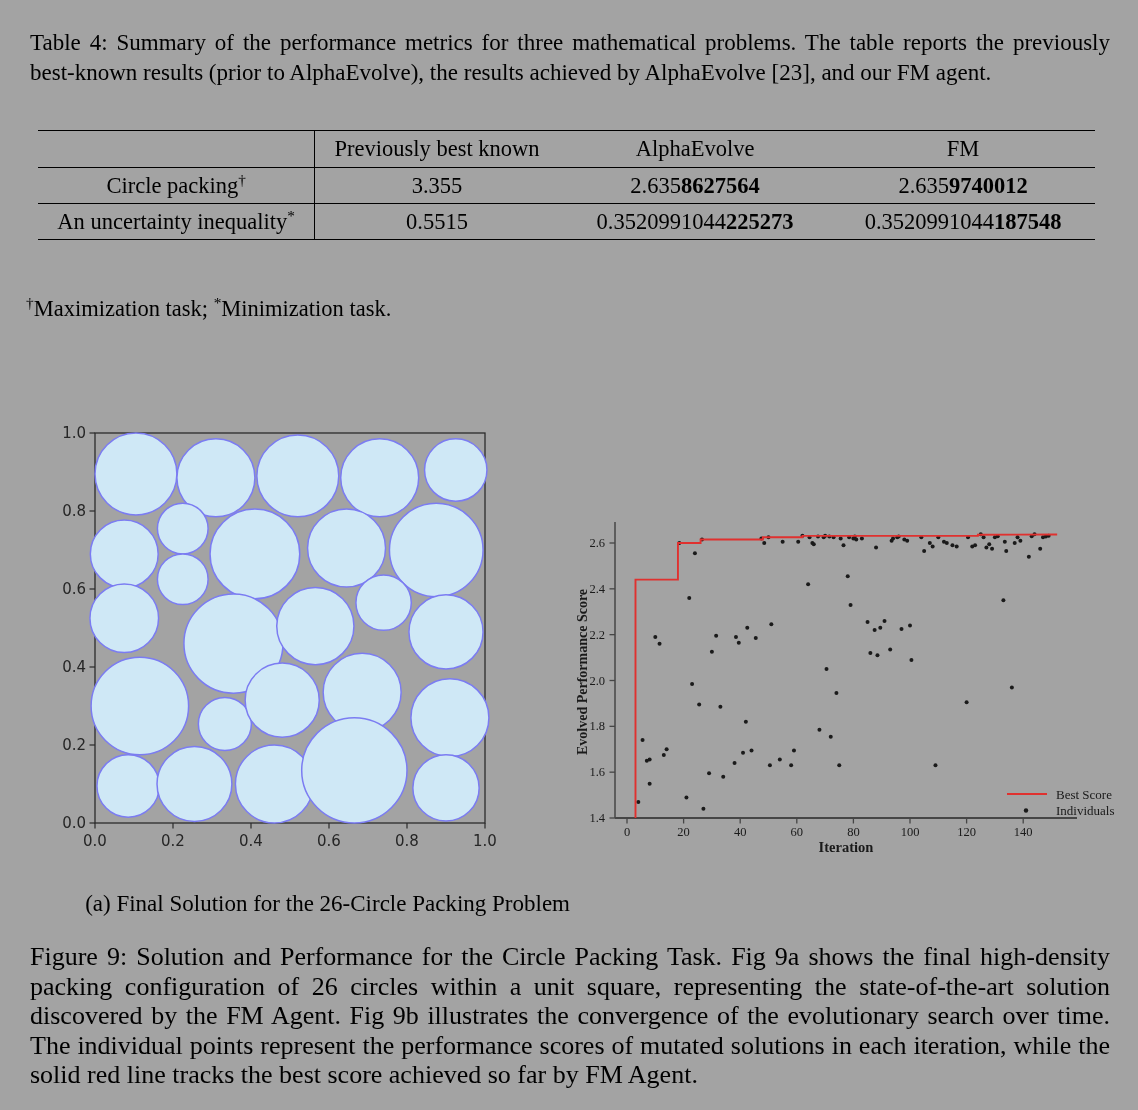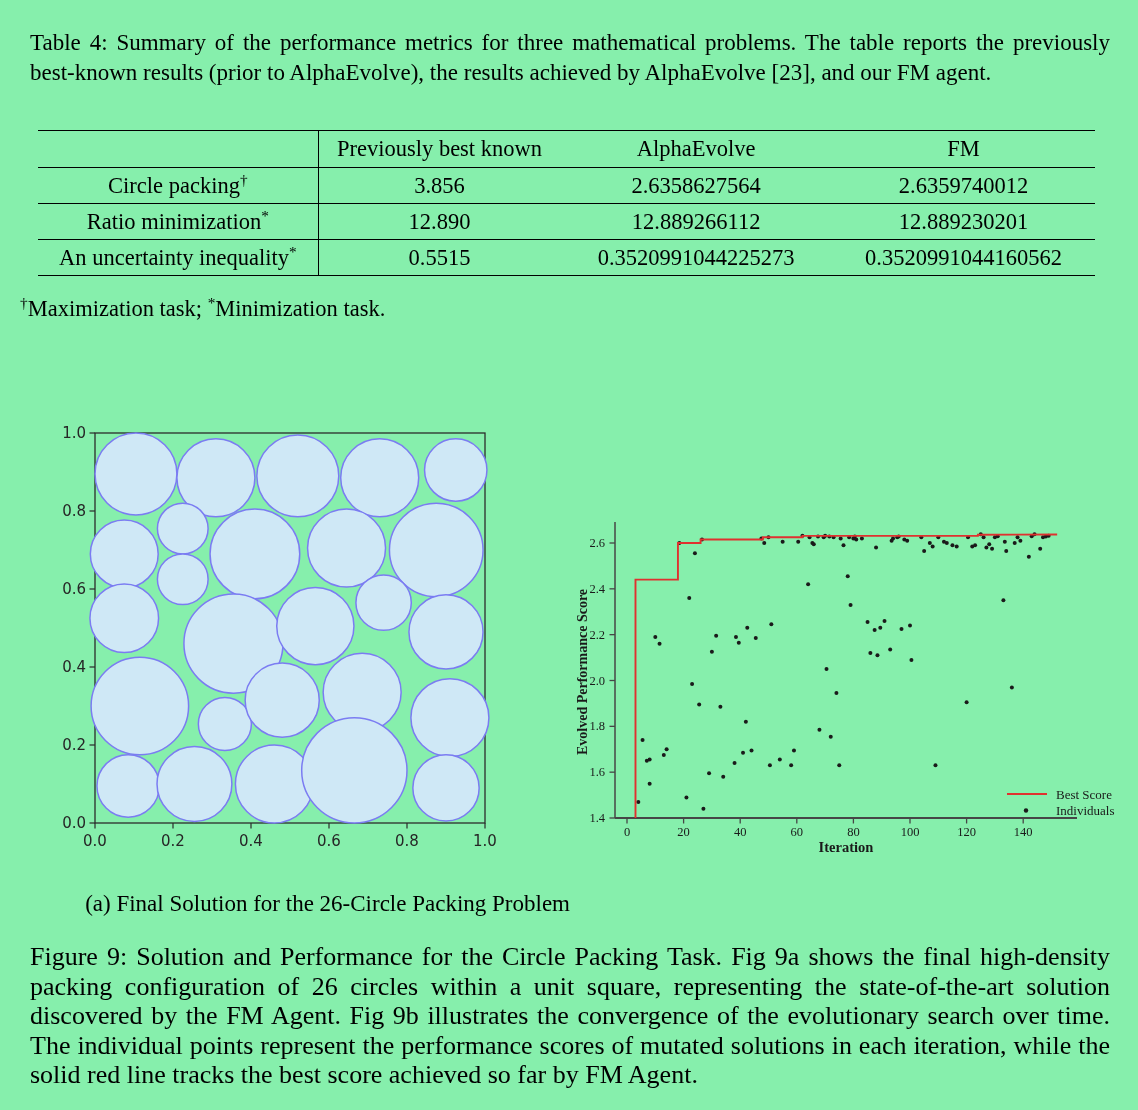--- a/index.html
+++ b/index.html
@@ -1,22 +1,22 @@
 <!DOCTYPE html>
 <html><head>
 <meta charset="utf-8">
 <style>
   html,body { margin:0; padding:0; background:#ffffff; }
   #page {
-    position:relative; width:1138px; height:1110px; background:#86efac;
+    position:relative; width:1138px; height:1110px; background:#a3a3a3;
     font-family:"Liberation Serif", serif; color:#000;
   }
   .abs { position:absolute; }
   .caption-top { left:30px; top:28px; width:1080px; font-size:23px; line-height:30px; text-align:justify; }
-  .footnote { left:20px; top:296px; font-size:22.5px; }
+  .footnote { left:26px; top:296px; font-size:22.5px; }
   sup { font-size:68%; vertical-align:super; line-height:0; }
   table.results {
     position:absolute; left:38px; top:130px; width:1057px;
     border-collapse:collapse; font-size:22.5px;
     border-top:1.6px solid #000; border-bottom:1.6px solid #000;
   }
   table.results th, table.results td {
     font-weight:normal; text-align:center; padding:0 12px;
   }
   table.results thead th { height:36px; border-bottom:1.4px solid #000; }
@@ -24,56 +24,50 @@
   table.results tbody tr:not(:last-child) td { border-bottom:1.3px solid #000; }
   table.results .c0 { width:292px; border-right:1.3px solid #000; }
   table.results .c1 { width:252px; }
   table.results .c2 { width:262px; }
   table.results .c3 { width:251px; }
   .fig-a-plot { left:55px; top:413px; width:480px; height:445px; }
   .fig-b-plot { left:570px; top:500px; width:560px; height:360px; }
   .fig-a-caption { left:30px; top:891px; width:540px; font-size:23px;text-align:right; }
   .fig-b-caption { left:575px; top:861px; width:533px; font-size:23px; line-height:30px; text-align:justify; }
   .figure-caption { left:30px; top:942px; width:1080px; font-size:26px; line-height:29.5px; text-align:justify; }
-  b { font-weight:normal;text-align:center; }
+  b { font-weight:bold;text-align:center; }
 </style>
 </head>
 <body>
 
 <div id="page">
 
   <div class="abs caption-top">Table 4: Summary of the performance metrics for three mathematical problems. The table reports the previously best-known results (prior to AlphaEvolve), the results achieved by AlphaEvolve [23], and our FM agent.</div>
 
   <table class="results">
     <thead>
       <tr>
         <th class="c0"></th>
         <th class="c1">Previously best known</th>
         <th class="c2">AlphaEvolve</th>
         <th class="c3">FM</th>
       </tr>
     </thead>
     <tbody>
       <tr>
         <td class="c0"><span>Circle packing</span><sup>†</sup></td>
-        <td class="c1">3.856</td>
+        <td class="c1">3.355</td>
         <td class="c2"><span>2.635</span><b>8627564</b></td>
         <td class="c3"><span>2.635</span><b>9740012</b></td>
-      </tr>
-      <tr>
-        <td class="c0"><span>Ratio minimization</span><sup>*</sup></td>
-        <td class="c1">12.890</td>
-        <td class="c2"><span>12.889</span><b>266112</b></td>
-        <td class="c3"><span>12.889</span><b>230201</b></td>
       </tr>
       <tr>
         <td class="c0"><span>An uncertainty inequality</span><sup>*</sup></td>
         <td class="c1">0.5515</td>
         <td class="c2"><span>0.3520991044</span><b>225273</b></td>
-        <td class="c3"><span>0.3520991044</span><b>160562</b></td>
+        <td class="c3"><span>0.3520991044</span><b>187548</b></td>
       </tr>
     </tbody>
   </table>
 
   <div class="abs footnote"><sup>†</sup><span>Maximization task; </span><sup>*</sup><span>Minimization task.</span></div>
 
   <svg id="figA" class="abs fig-a-plot" viewBox="0 0 480 445" width="480" height="445">
       <g>
         <rect x="40" y="20" width="390" height="390" fill="none" stroke="#2b2b2b" stroke-width="1.3"></rect>
         <line x1="40" y1="410" x2="40" y2="415.5" stroke="#2b2b2b" stroke-width="1.2"></line>

